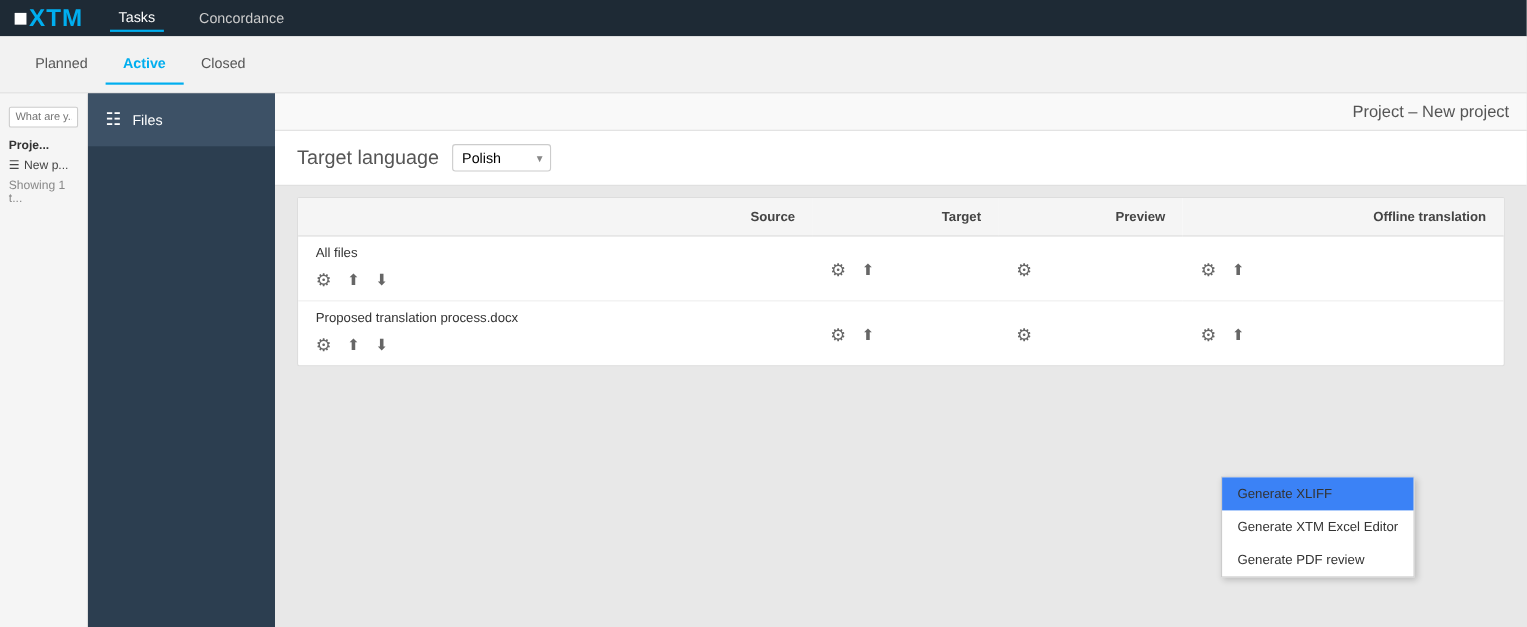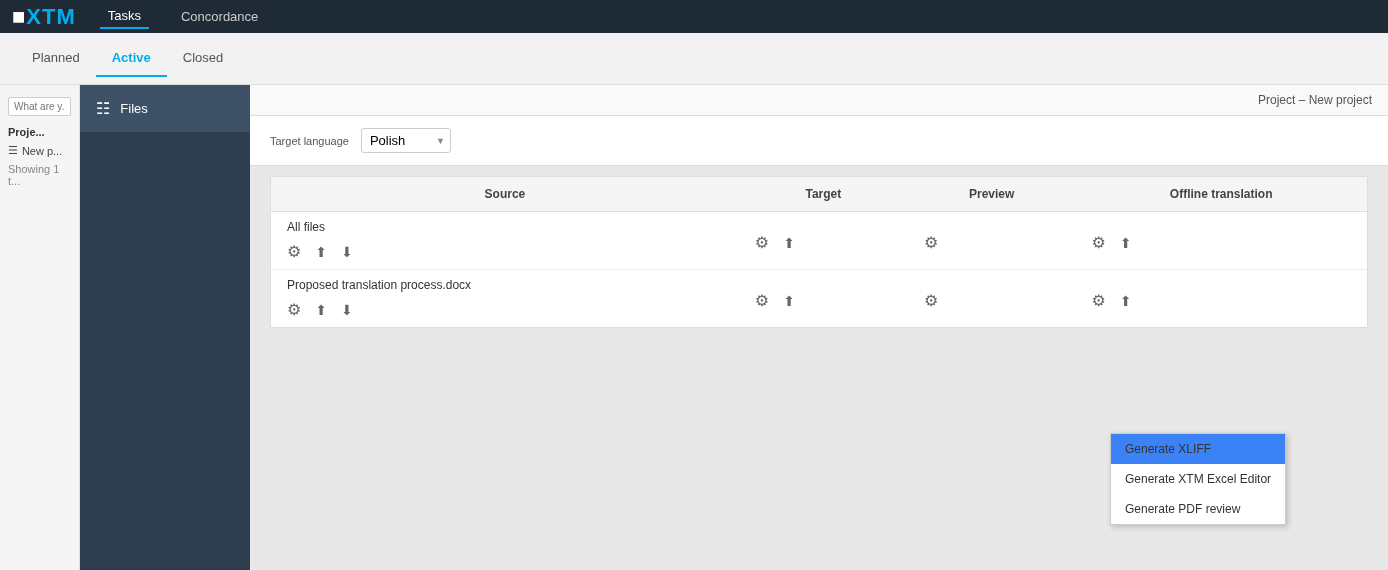--- a/index.html
+++ b/index.html
@@ -91,36 +91,36 @@
       padding: 0;
       background: #e8e8e8;
       position: relative;
     }
 
     
     .project-header {
       background: #f9f9f9;
       border-bottom: 1px solid #ddd;
       padding: 8px 16px;
-      font-size: 12px;
+      font-size: 15px;
       color: #555;
       text-align: right;
     }
 
     
     .target-lang-row {
       padding: 12px 20px;
       display: flex;
       align-items: center;
       gap: 12px;
       background: #fff;
       border-bottom: 1px solid #ddd;
     }
     .target-lang-label {
-      font-size: 11px;
+      font-size: 18px;
       color: #555;
     }
     .lang-select {
       border: 1px solid #ccc;
       border-radius: 3px;
       padding: 4px 24px 4px 8px;
       font-size: 13px;
       background: #fff;
       appearance: none;
       cursor: pointer;
@@ -150,21 +150,21 @@
       border-radius: 2px;
     }
     .files-table {
       width: 100%;
       border-collapse: collapse;
     }
     .files-table th {
       background: #f5f5f5;
       border-bottom: 1px solid #ddd;
       padding: 10px 16px;
-      text-align: center;
+      text-align: right;
       font-size: 12px;
       font-weight: 600;
       color: #444;
     }
     .files-table td {
       padding: 8px 16px;
       border-bottom: 1px solid #eee;
       vertical-align: middle;
     }
     .files-table tr:last-child td {

